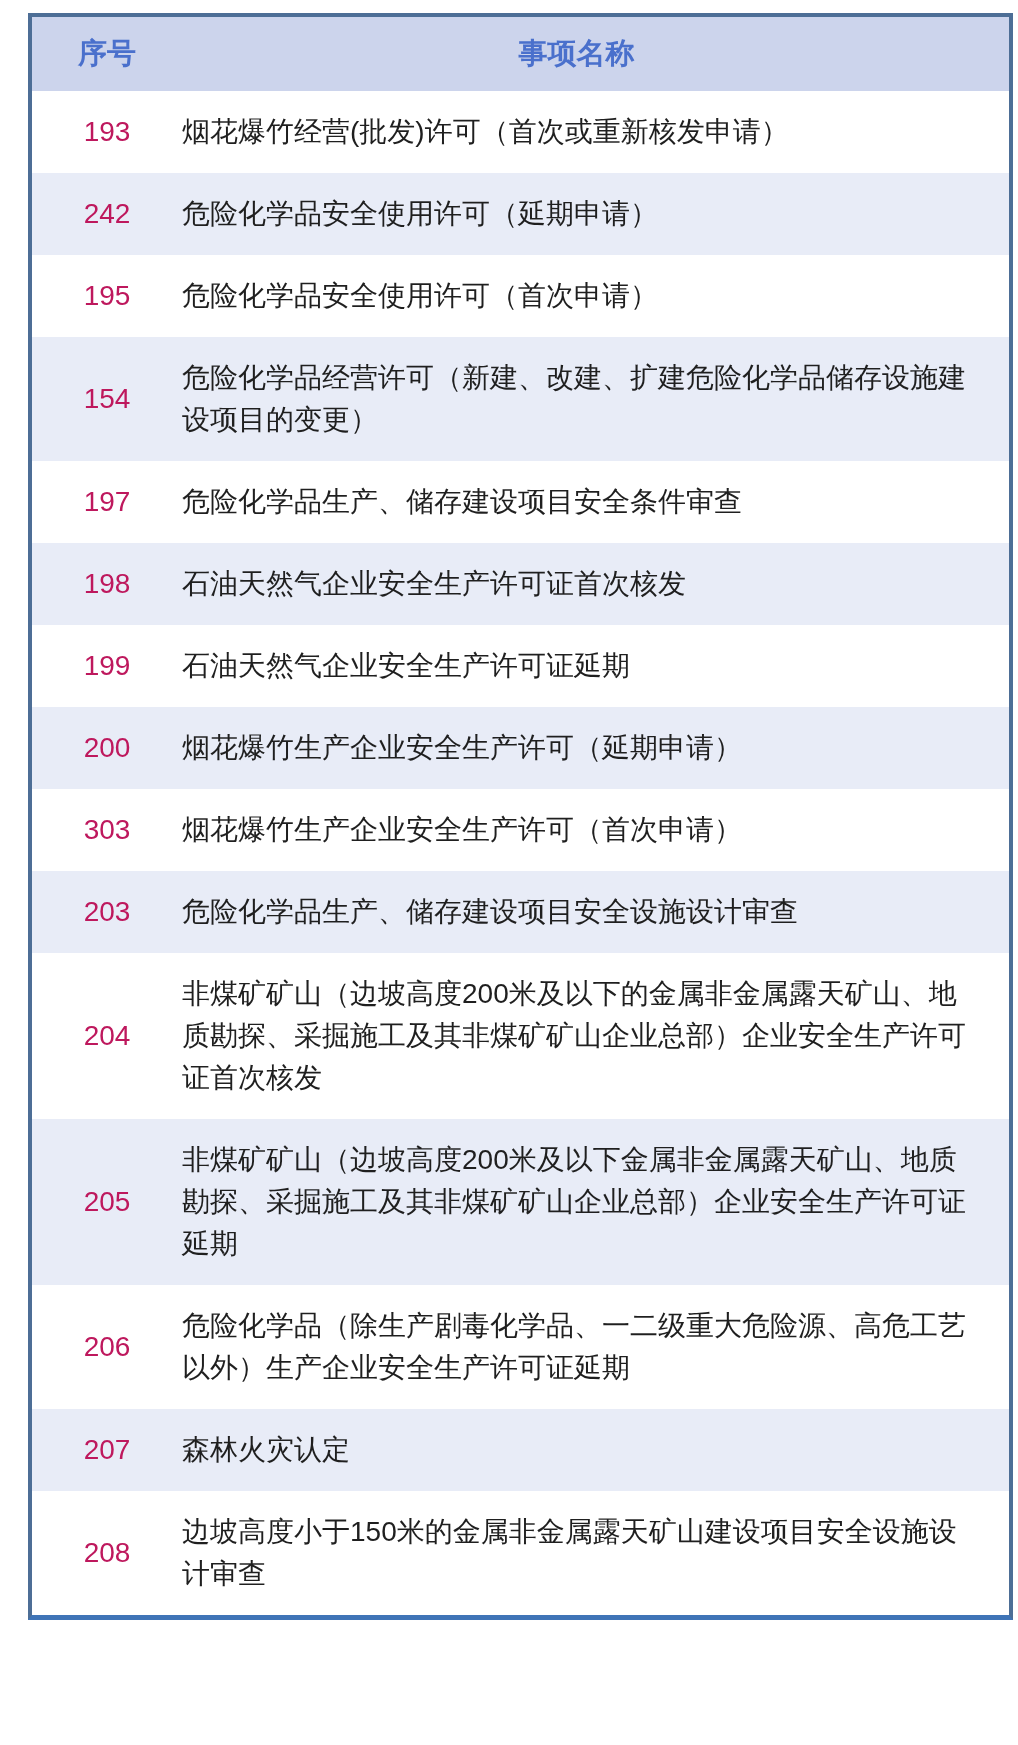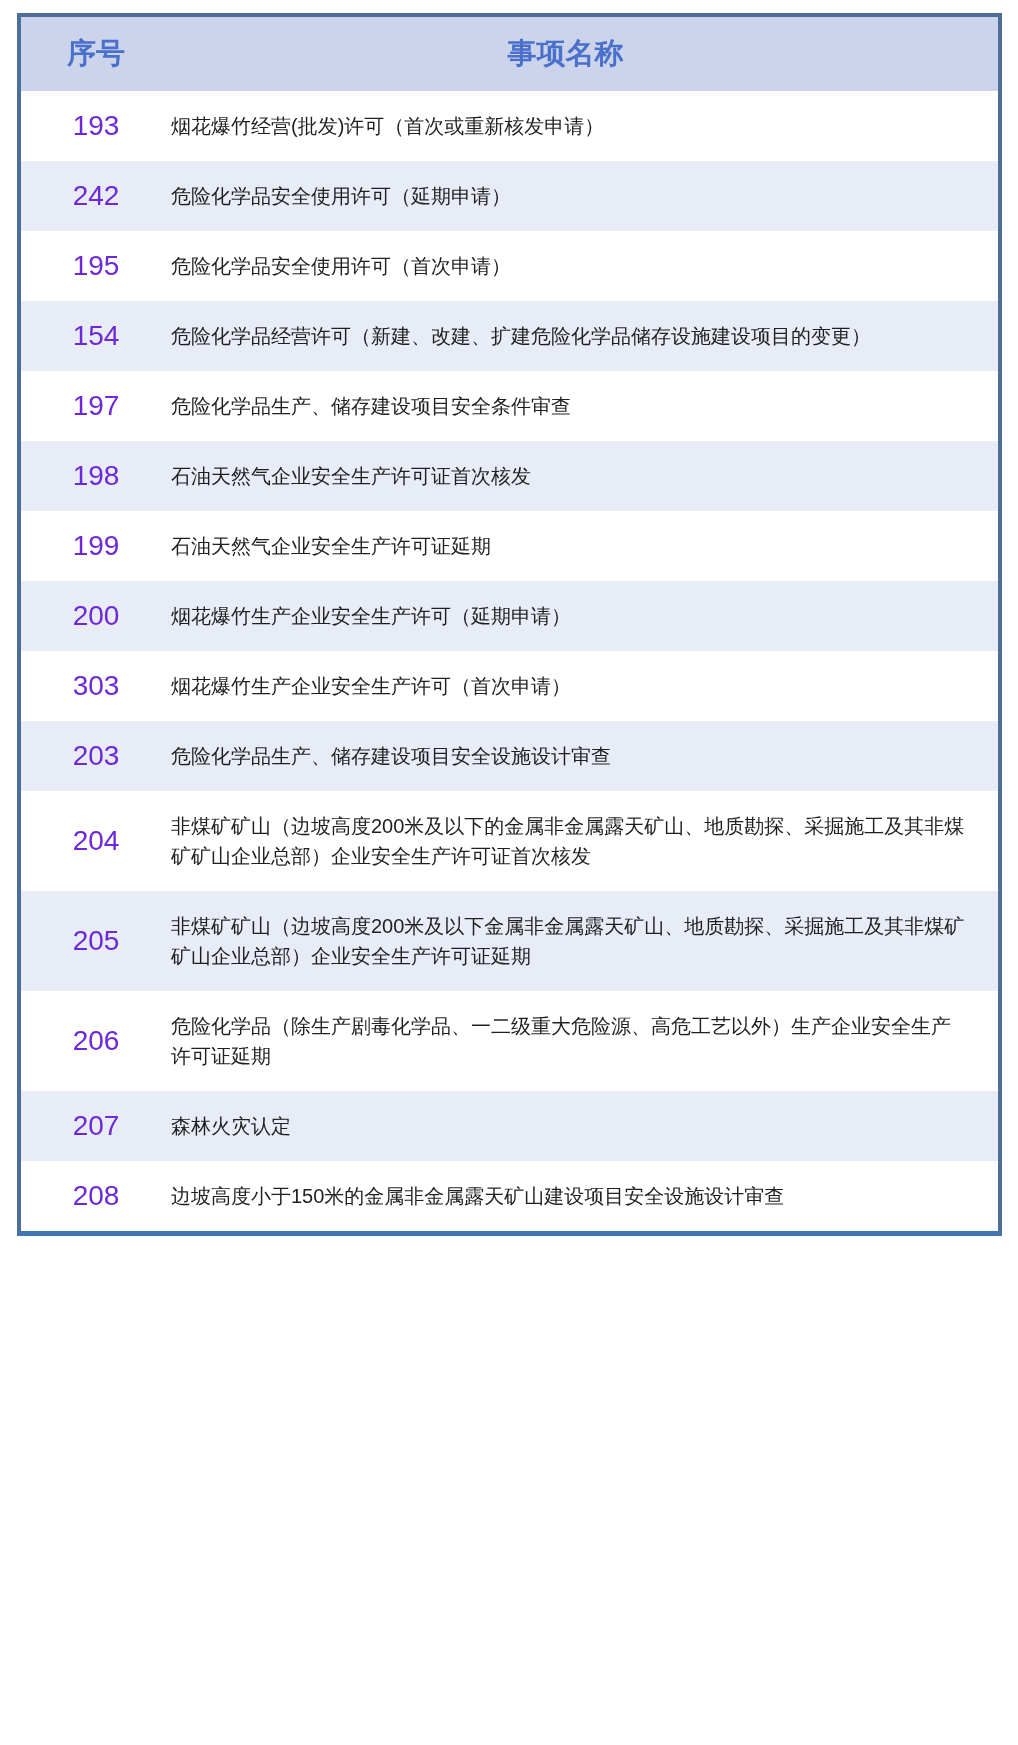--- a/index.html
+++ b/index.html
@@ -6,21 +6,21 @@
   .page {
     width: 1018px;
     height: 1745px;
     position: relative;
     background: #ffffff;
     font-family: "Liberation Sans", "DejaVu Sans", sans-serif;
     overflow: hidden;
   }
   .items-table {
     position: absolute;
-    left: 17px;
+    left: 28px;
     top: 13px;
     width: 985px;
     box-sizing: border-box;
     border-top: 4px solid #4d6e96;
     border-left: 4px solid #4d6e96;
     border-right: 4px solid #4d6e96;
     border-bottom: 5px solid #3f74b7;
     background: #ffffff;
   }
   .thead {
@@ -49,28 +49,28 @@
   .row:nth-child(even) {
     background: #e8ecf7;
   }
   .cell-no {
     width: 150px;
     flex-shrink: 0;
     display: flex;
     align-items: center;
     justify-content: center;
     font-size: 28px;
-    color: #6d28d9;
+    color: #be185d;
   }
   .cell-name {
     flex: 1;
     display: flex;
     align-items: center;
     padding: 20px 30px 20px 0;
-    font-size: 20px;
+    font-size: 28px;
     line-height: 1.5;
     color: #1f1f1f;
     word-break: break-word;
   }
 </style>
 </head>
 <body>
 
 <div class="page">
   <div class="items-table">

